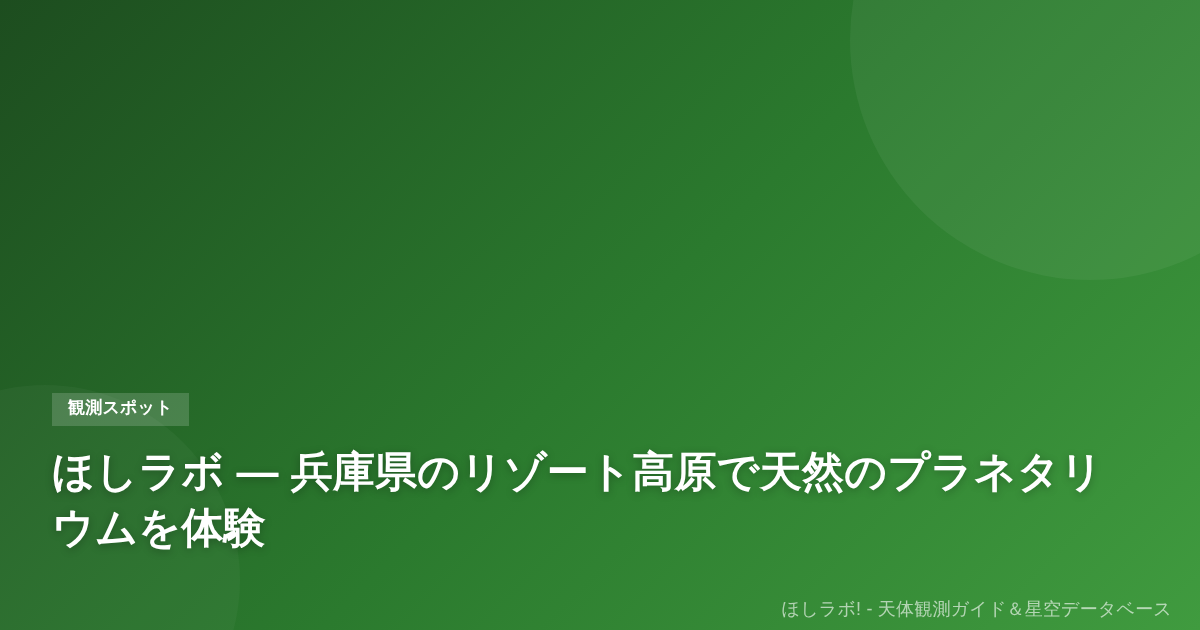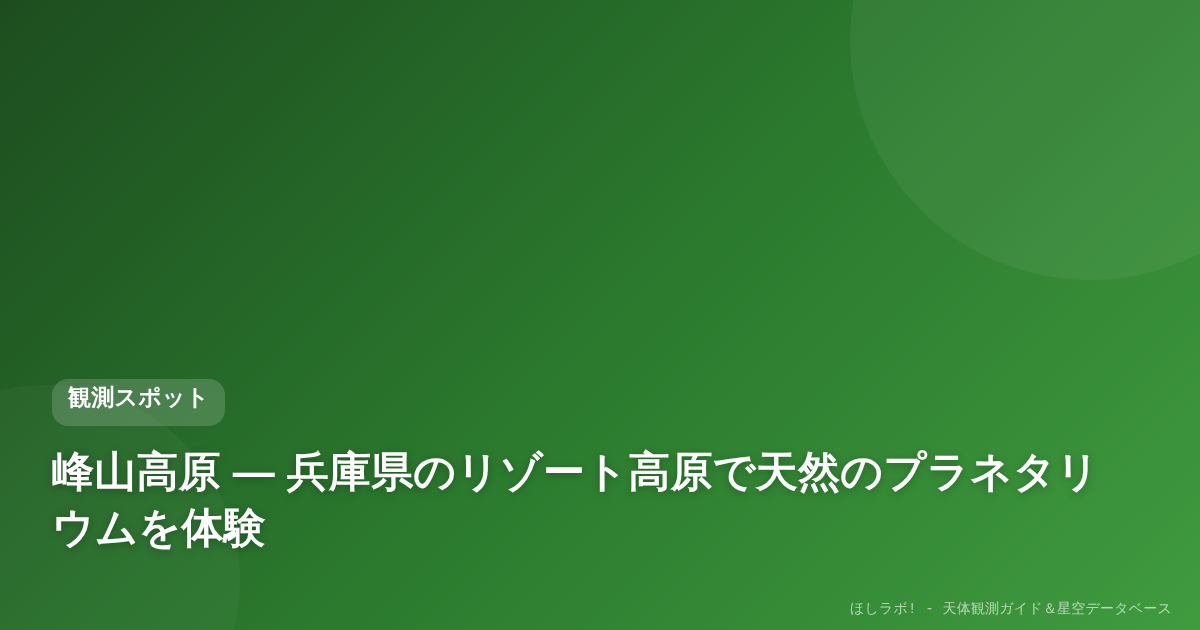--- a/index.html
+++ b/index.html
@@ -48,25 +48,25 @@
   .content {
     position: absolute;
     left: 52px;
     right: 60px;
     bottom: 58px;
     z-index: 2;
   }
 
   .badge {
     display: inline-block;
-    padding: 6px 16px 16px 16px;
-    border-radius: 16px;
+    padding: 6px 16px 8px 16px;
+    border-radius: 0;
     background: rgba(255, 255, 255, 0.17);
     color: #ffffff;
-    font-size: 23px;
+    font-size: 17px;
     font-weight: bold;
     line-height: 1.1;
     letter-spacing: 0.2px;
     margin-bottom: 18px;
   }
 
   .title {
     margin: 0 0 16px 0;
     color: #ffffff;
     font-size: 42px;
@@ -85,37 +85,36 @@
     max-width: 1078px;
     text-shadow: 0 1px 4px rgba(0, 0, 0, 0.2);
   }
 
   .site-footer {
     position: absolute;
     right: 28px;
     bottom: 10px;
     z-index: 2;
     color: rgba(255, 255, 255, 0.62);
-    font-size: 14px;
+    font-size: 18px;
     line-height: 22px;
     text-align: center;
     letter-spacing: 0.2px;
-    font-family: Liberation Mono, monospace;
   }
 </style>
 </head>
 <body>
 
 <div class="og-card">
 
   <div class="blob blob-top-right"></div>
   <div class="blob blob-bottom-left"></div>
 
   <div class="content">
     <div class="badge">観測スポット</div>
 
-    <h1 class="title">峰山高原 — 兵庫県のリゾート高原で天然のプラネタリウムを体験</h1>
+    <h1 class="title">ほしラボ — 兵庫県のリゾート高原で天然のプラネタリウムを体験</h1>
 
   </div>
 
   <div class="site-footer">ほしラボ! - 天体観測ガイド＆星空データベース</div>
 
 </div>
 
 </body></html>

